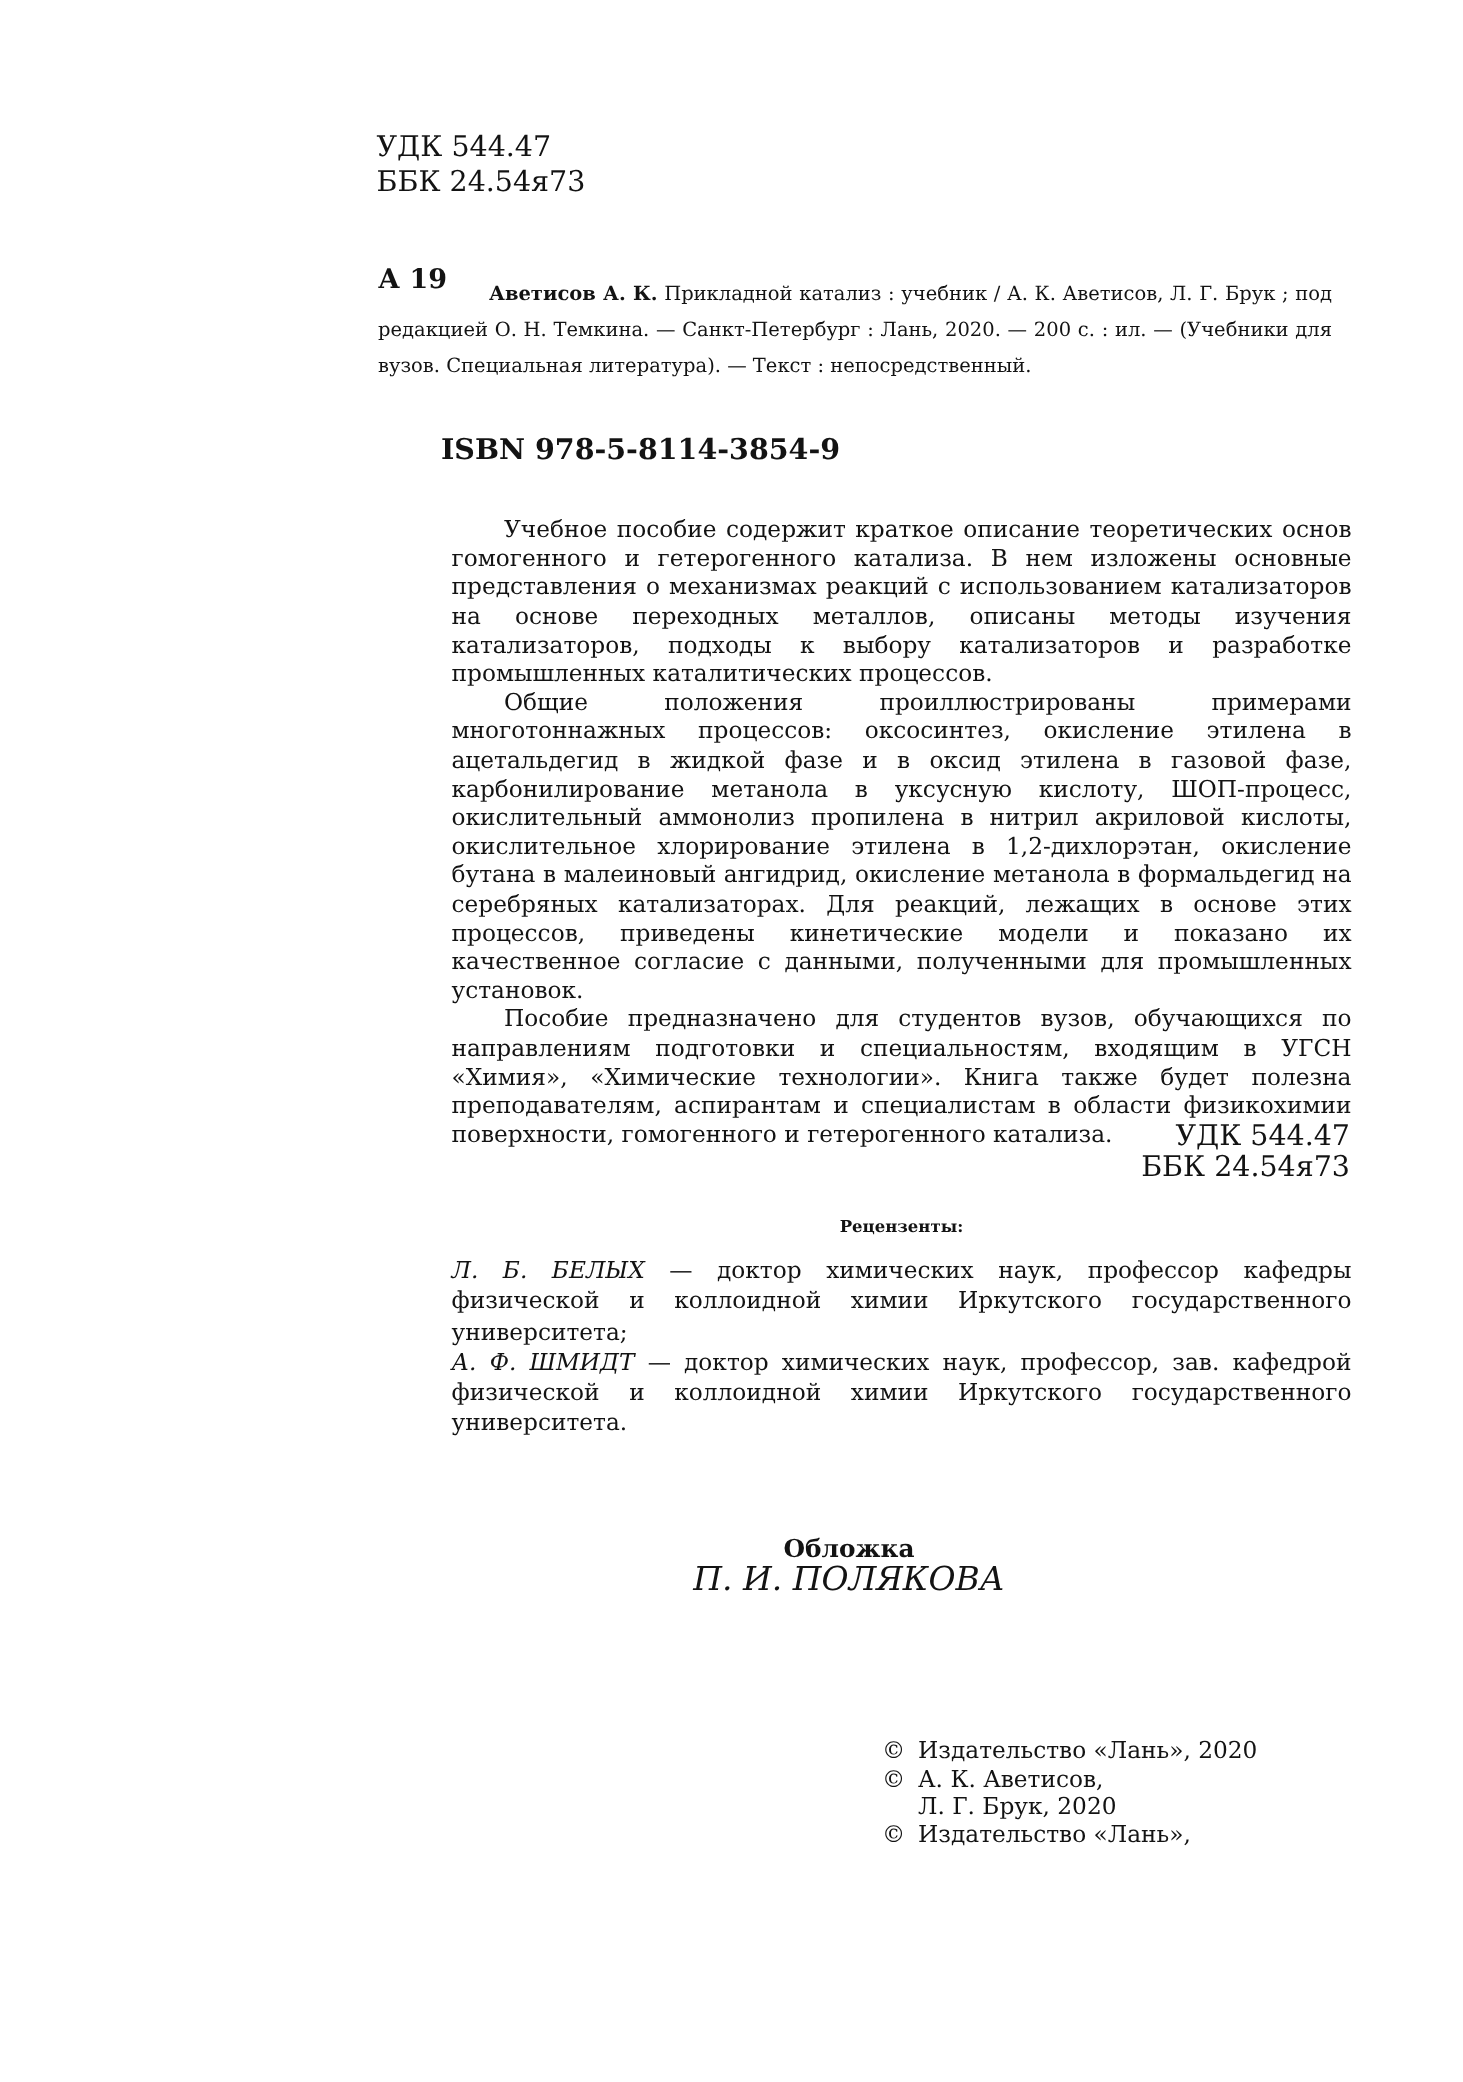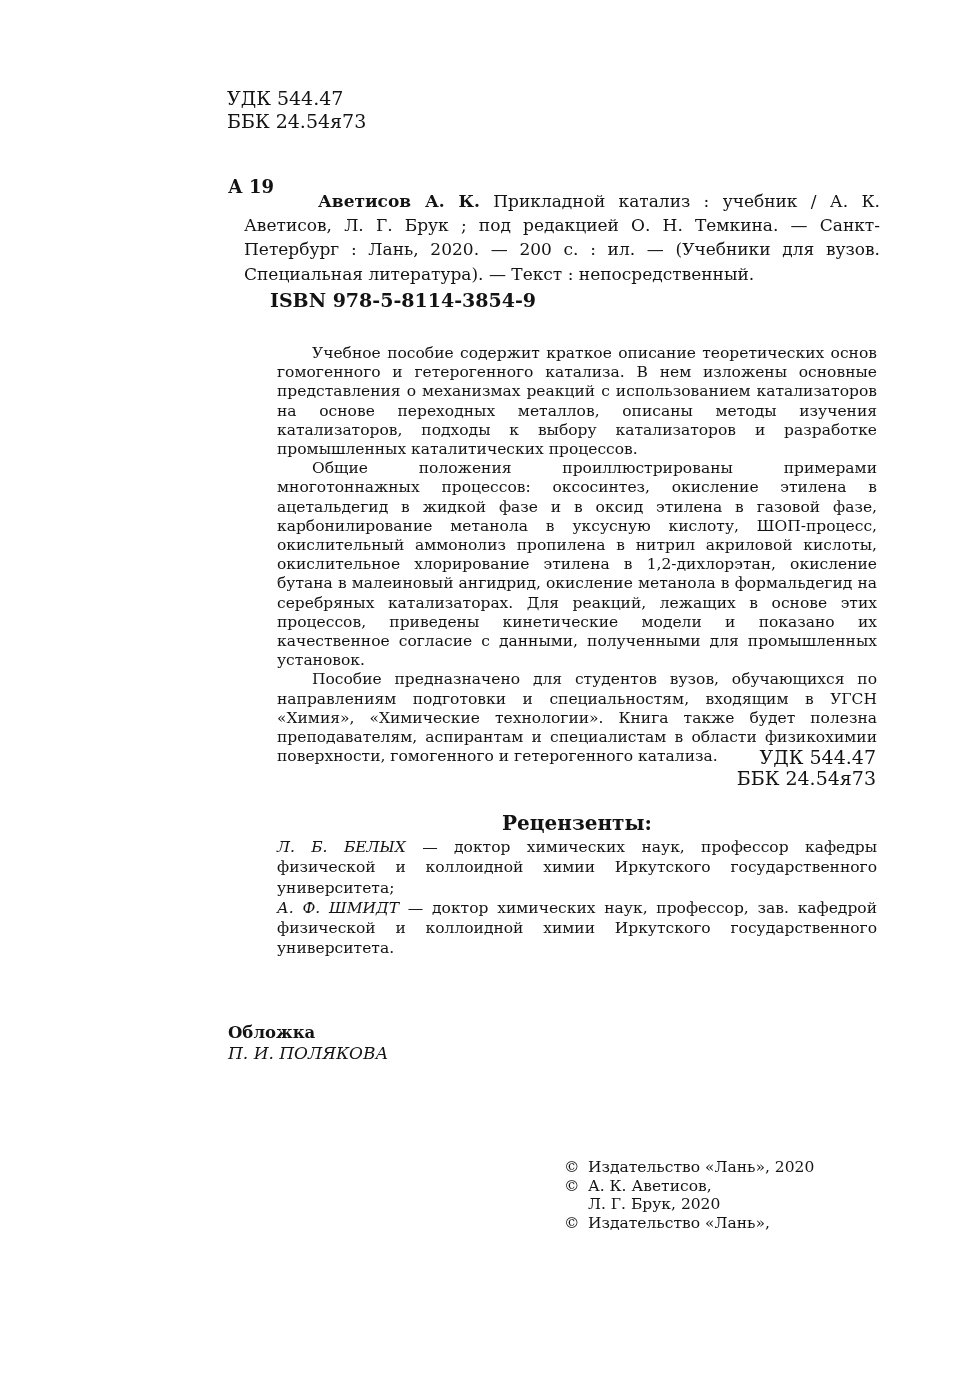--- a/index.html
+++ b/index.html
@@ -9,37 +9,37 @@
   }
   .page {
     position: relative;
     width: 975px;
     height: 1388px;
     background: #ffffff;
     color: #131313;
     font-family: "DejaVu Serif", "Liberation Serif", serif;
     overflow: hidden;
   }
-  .abs { position: absolute; }
+  .abs { position: absolute; margin-left: 24px; }
 
   
   .top-codes {
     left: 227px; top: 87px;
     font-size: 19px; line-height: 23px;
     white-space: pre;
   }
 
   
   .catalog-code {
     left: 228px; top: 176px;
     font-size: 18px; font-weight: bold;
   }
   .catalog-text {
-    left: 244px; top: 172px; width: 636px;
-    font-size: 17px; line-height: 24.2px;
+    left: 228px; top: 172px; width: 636px;
+    font-size: 13px; line-height: 24.2px;
     text-align: justify;
     text-indent: 74px;
   }
   .catalog-text .author { font-weight: bold; }
 
   
   .isbn-line {
     left: 270px; top: 289px;
     font-size: 19px; font-weight: bold; text-align: right;
   }
@@ -56,39 +56,39 @@
   .mid-codes {
     left: 576px; top: 747px; width: 300px;
     font-size: 19px; line-height: 21px;
     text-align: right;
     white-space: pre;
   }
 
   
   .reviewers-heading {
     left: 277px; top: 811px; width: 600px;
-    font-size: 20px; font-weight: bold;
+    font-size: 11px; font-weight: bold;
     text-align: center;
   }
   .reviewers {
     left: 277px; top: 837px; width: 600px;
     font-size: 15.5px; line-height: 20.3px;
     text-align: justify;
   }
   .reviewers p { margin: 0; }
   .reviewers .rev-name { font-style: italic; }
 
   
   .cover-block {
-    left: 228px; top: 1022px; width: 600px;
-    text-align: left;
+    left: 242px; top: 1022px; width: 600px;
+    text-align: center;
     font-size: 16.5px; line-height: 21px;
   }
   .cover-block .cover-heading { font-weight: bold; }
-  .cover-block .cover-name { font-style: italic; font-size: 17px; }
+  .cover-block .cover-name { font-style: italic; font-size: 22px; }
 
   
   .copyright {
     left: 564px; top: 1158px;
     font-size: 15.5px; line-height: 18.6px;
   }
   .c-line { display: flex; }
   .c-sym { width: 24px; flex: 0 0 24px; }
 </style>
 </head>

